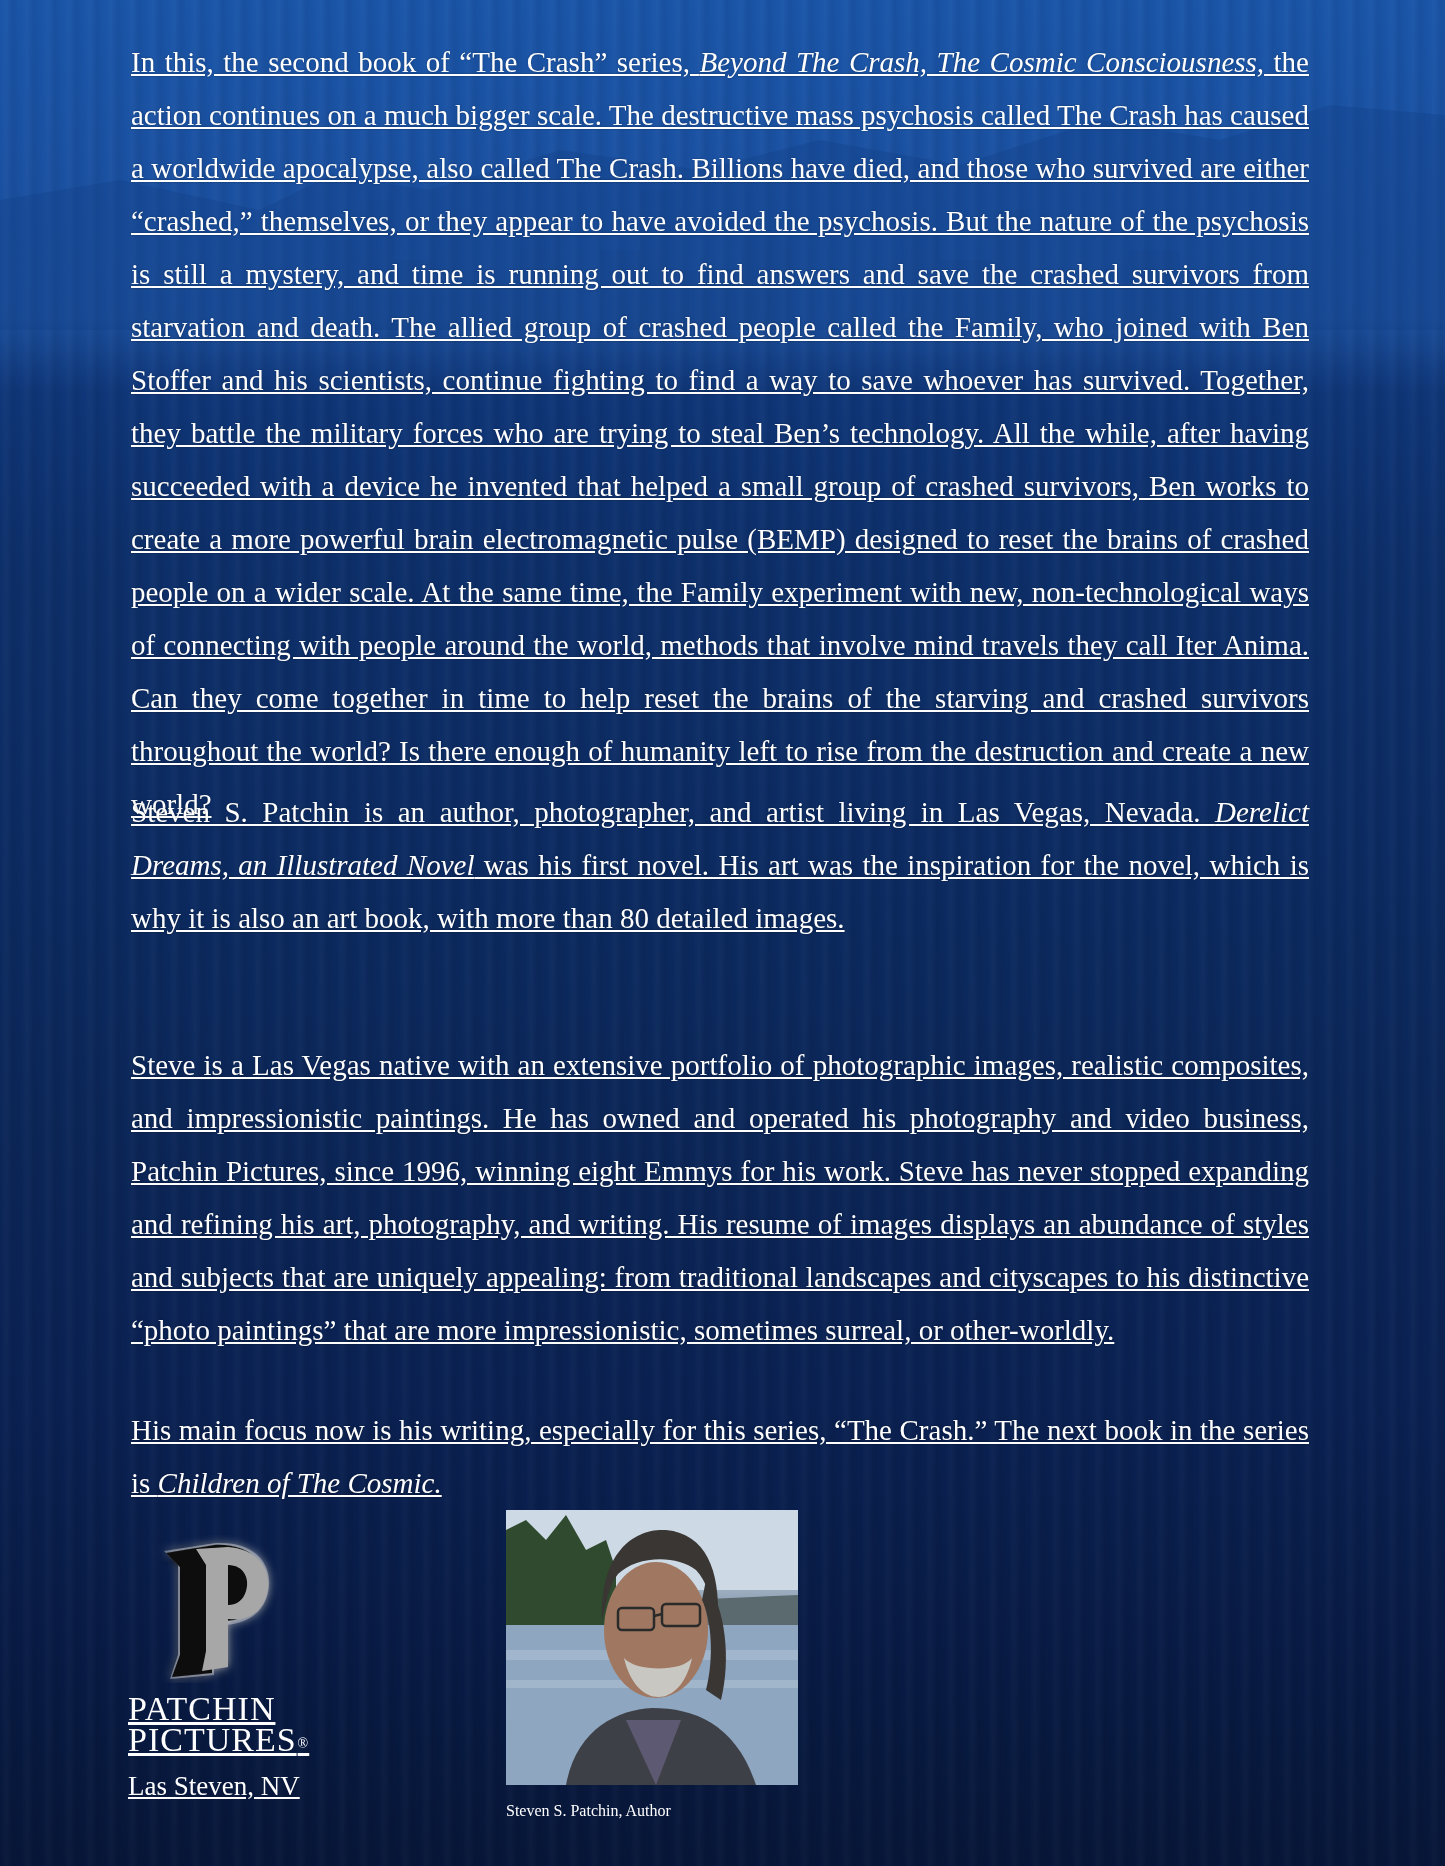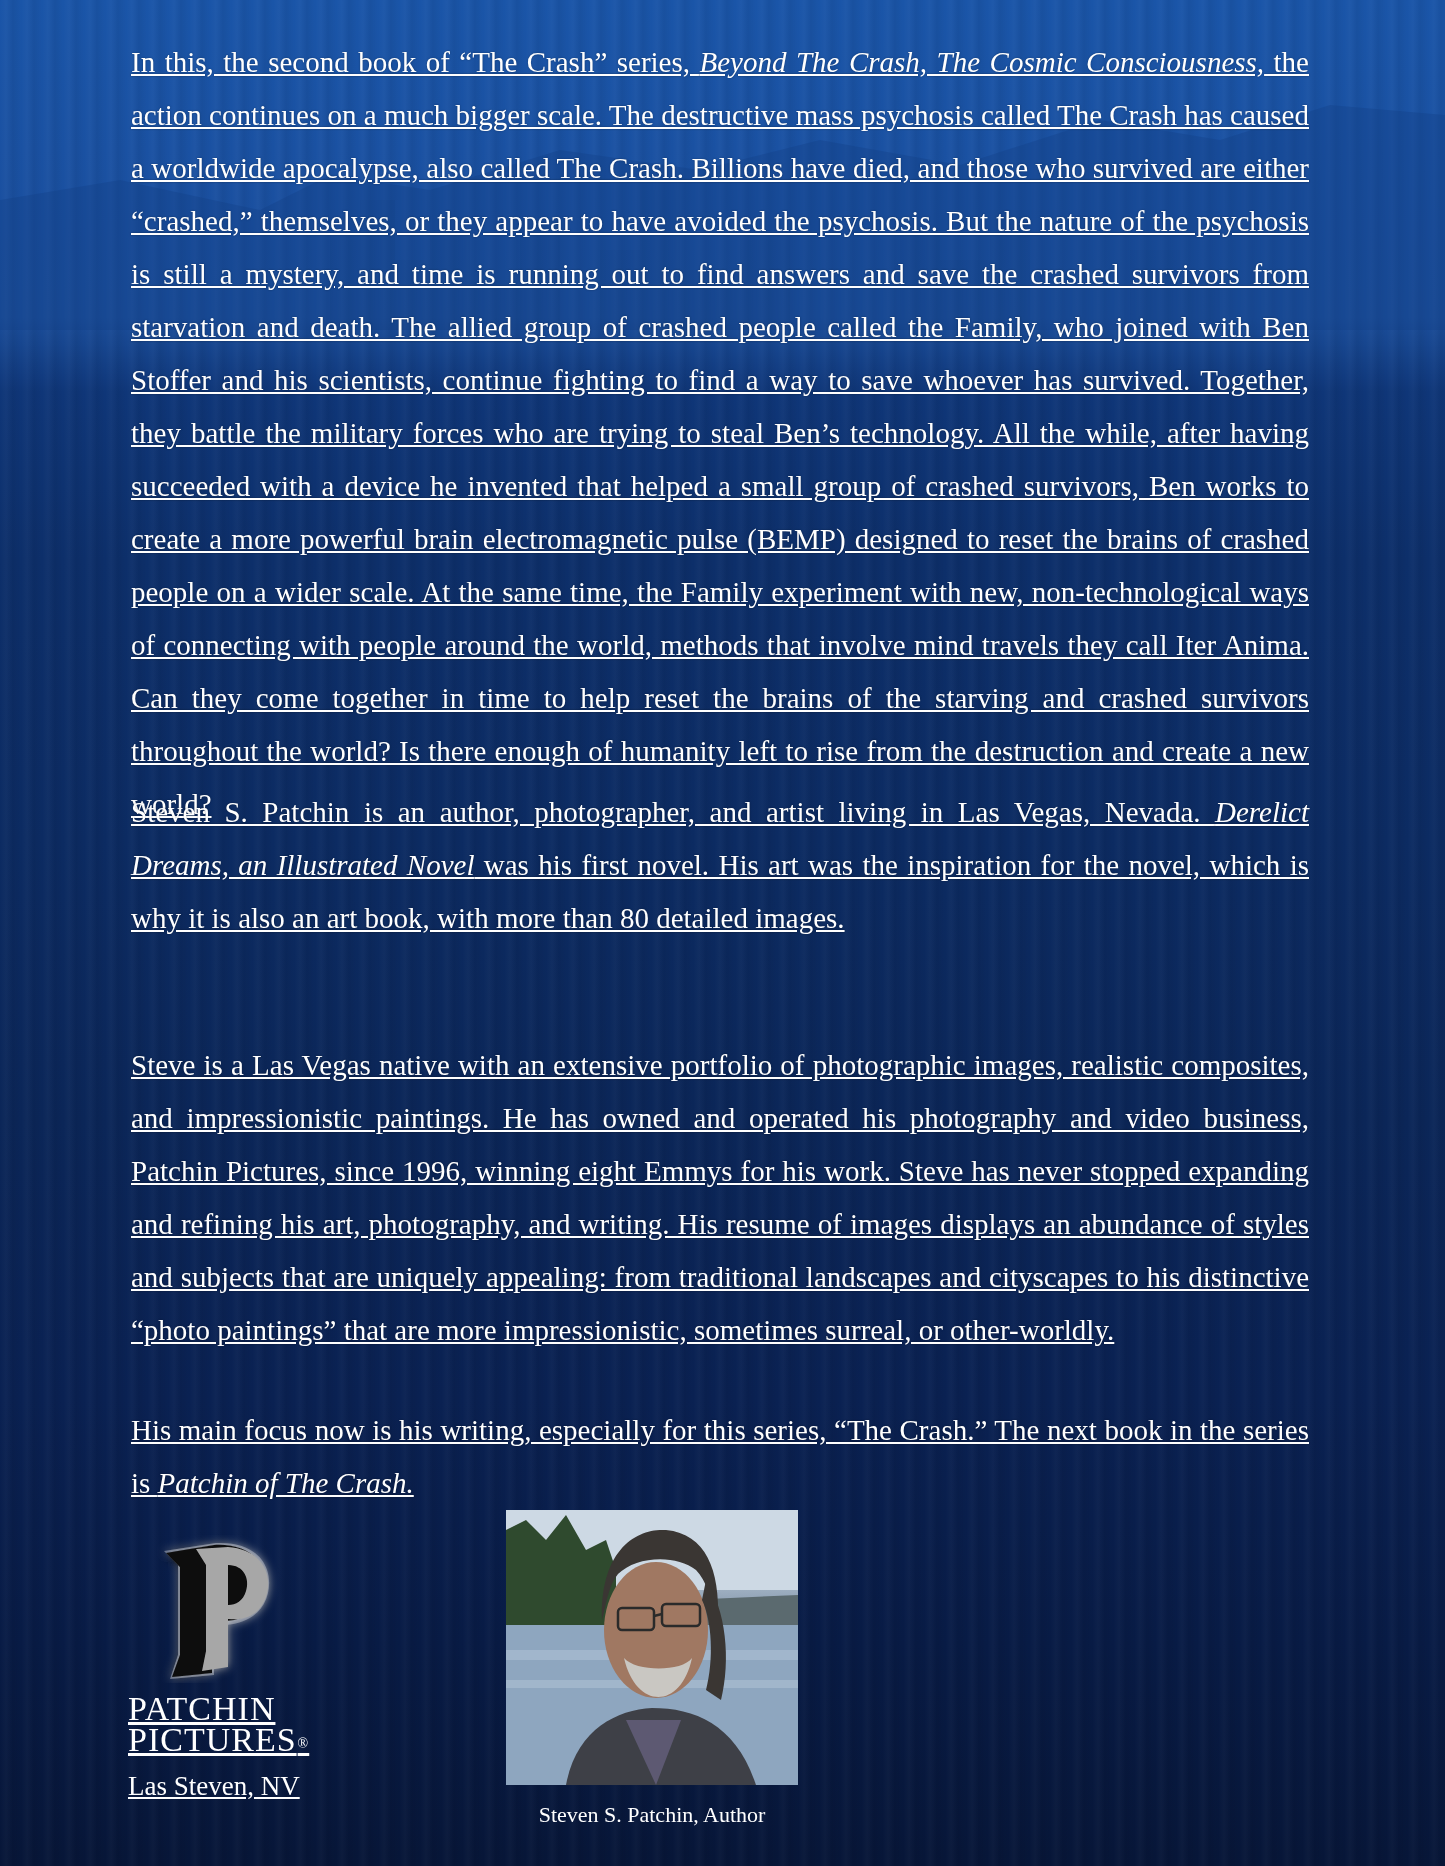--- a/index.html
+++ b/index.html
@@ -38,22 +38,22 @@
     margin-top:6px;
   }
   .logo-reg { font-size:14px; vertical-align:middle; margin-left:1px; }
   .logo-city { font-size:27px; margin-top:12px; }
   .photo {
     position:absolute; left:506px; top:1510px; width:292px; height:275px;
     overflow:hidden;
     background:linear-gradient(180deg,#c9d6e2 0%, #b9c8d6 20%, #7c8fa6 40%, #9fb1c4 55%, #7e94ad 70%, #5d6f84 100%);
   }
   .caption {
-    position:absolute; left:506px; top:1802px; width:292px; text-align:center;
-    font-size:22px;
+    position:absolute; left:506px; top:1802px; width:292px; 
+    font-size:16px;
   }
 </style>
 </head>
 <body>
 
 <div class="cover">
 
   <svg class="skyline" viewBox="0 0 1445 250" preserveAspectRatio="none">
     <path d="M0 120 L120 100 L260 130 L330 95 L430 110 L560 70 L700 90 L820 60 L960 85 L1100 40 L1220 60 L1330 25 L1445 35 L1445 250 L0 250 Z" fill="#123f86"></path>
     <path d="M330 250 L330 160 L360 160 L360 120 L395 120 L395 180 L430 180 L430 150 L470 150 L470 200 L520 200 L520 140 L560 140 L560 250 Z M600 250 L600 170 L640 170 L640 110 L680 110 L680 190 L740 190 L740 160 L790 160 L790 250 Z M900 250 L900 150 L940 150 L940 180 L990 180 L990 130 L1030 130 L1030 250 Z M1130 250 L1130 170 L1180 170 L1180 200 L1220 200 L1220 250 Z" fill="#103a7c"></path>
@@ -70,21 +70,21 @@
       <span>Steven S. Patchin is an author, photographer, and artist living in Las Vegas, Nevada. </span><em>Derelict Dreams, an Illustrated Novel</em><span> was his first novel. His art was the inspiration for the novel, which is why it is also an art book, with more than 80 detailed images.</span>
     </p>
   </div>
 
   <div class="text-block p3">
     <p><span>Steve is a Las Vegas native with an extensive portfolio of photographic images, realistic composites, and impressionistic paintings. He has owned and operated his photography and video business, Patchin Pictures, since 1996, winning eight Emmys for his work. Steve has never stopped expanding and refining his art, photography, and writing. His resume of images displays an abundance of styles and subjects that are uniquely appealing: from traditional landscapes and cityscapes to his distinctive “photo paintings” that are more impressionistic, sometimes surreal, or other-worldly.</span></p>
   </div>
 
   <div class="text-block p4">
     <p>
-      <span>His main focus now is his writing, especially for this series, “The Crash.” The next book in the series is </span><em>Patchin of The Crash.</em>
+      <span>His main focus now is his writing, especially for this series, “The Crash.” The next book in the series is </span><em>Children of The Cosmic.</em>
     </p>
   </div>
 
   <div class="logo">
     <svg class="logo-p" viewBox="0 0 130 148">
       <defs>
         <filter id="glow" x="-30%" y="-30%" width="160%" height="160%">
           <feGaussianBlur stdDeviation="5" result="b"></feGaussianBlur>
           <feMerge>
               <feMergeNode in="b"></feMergeNode>

